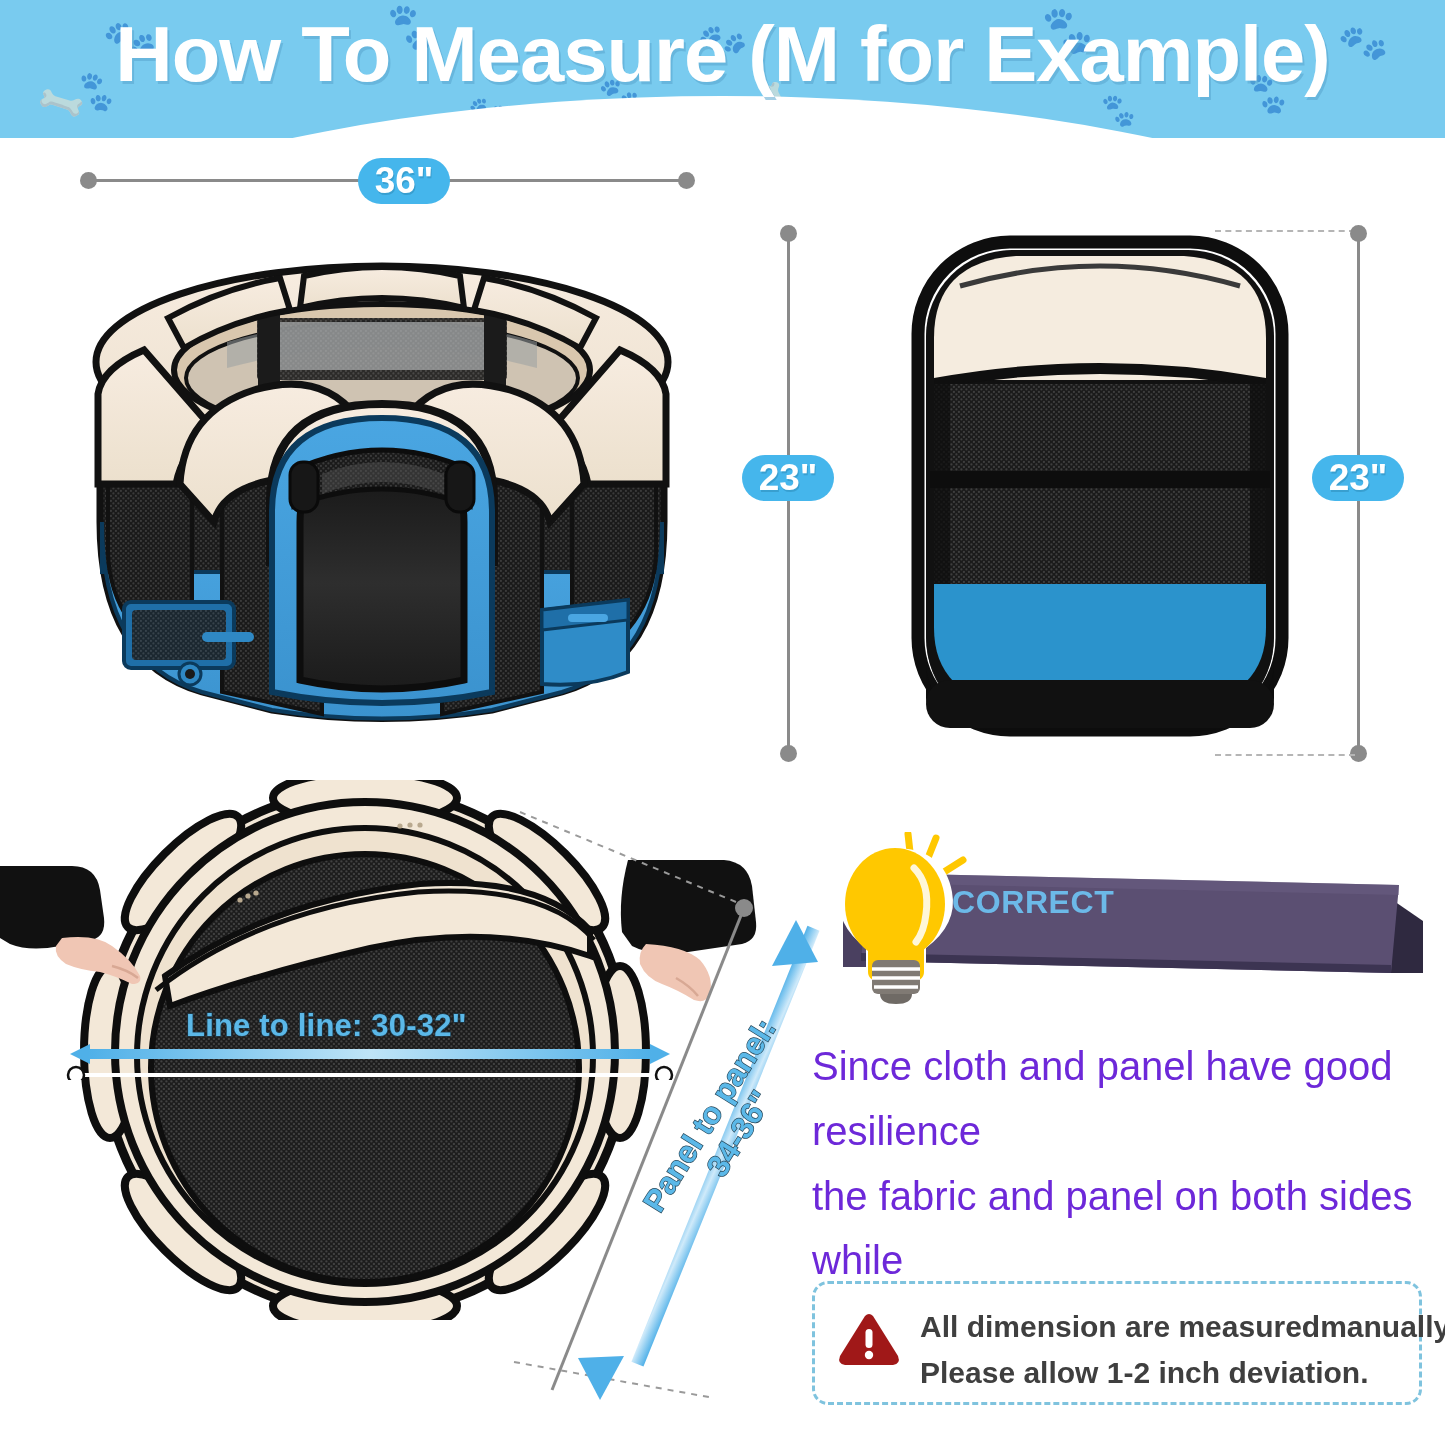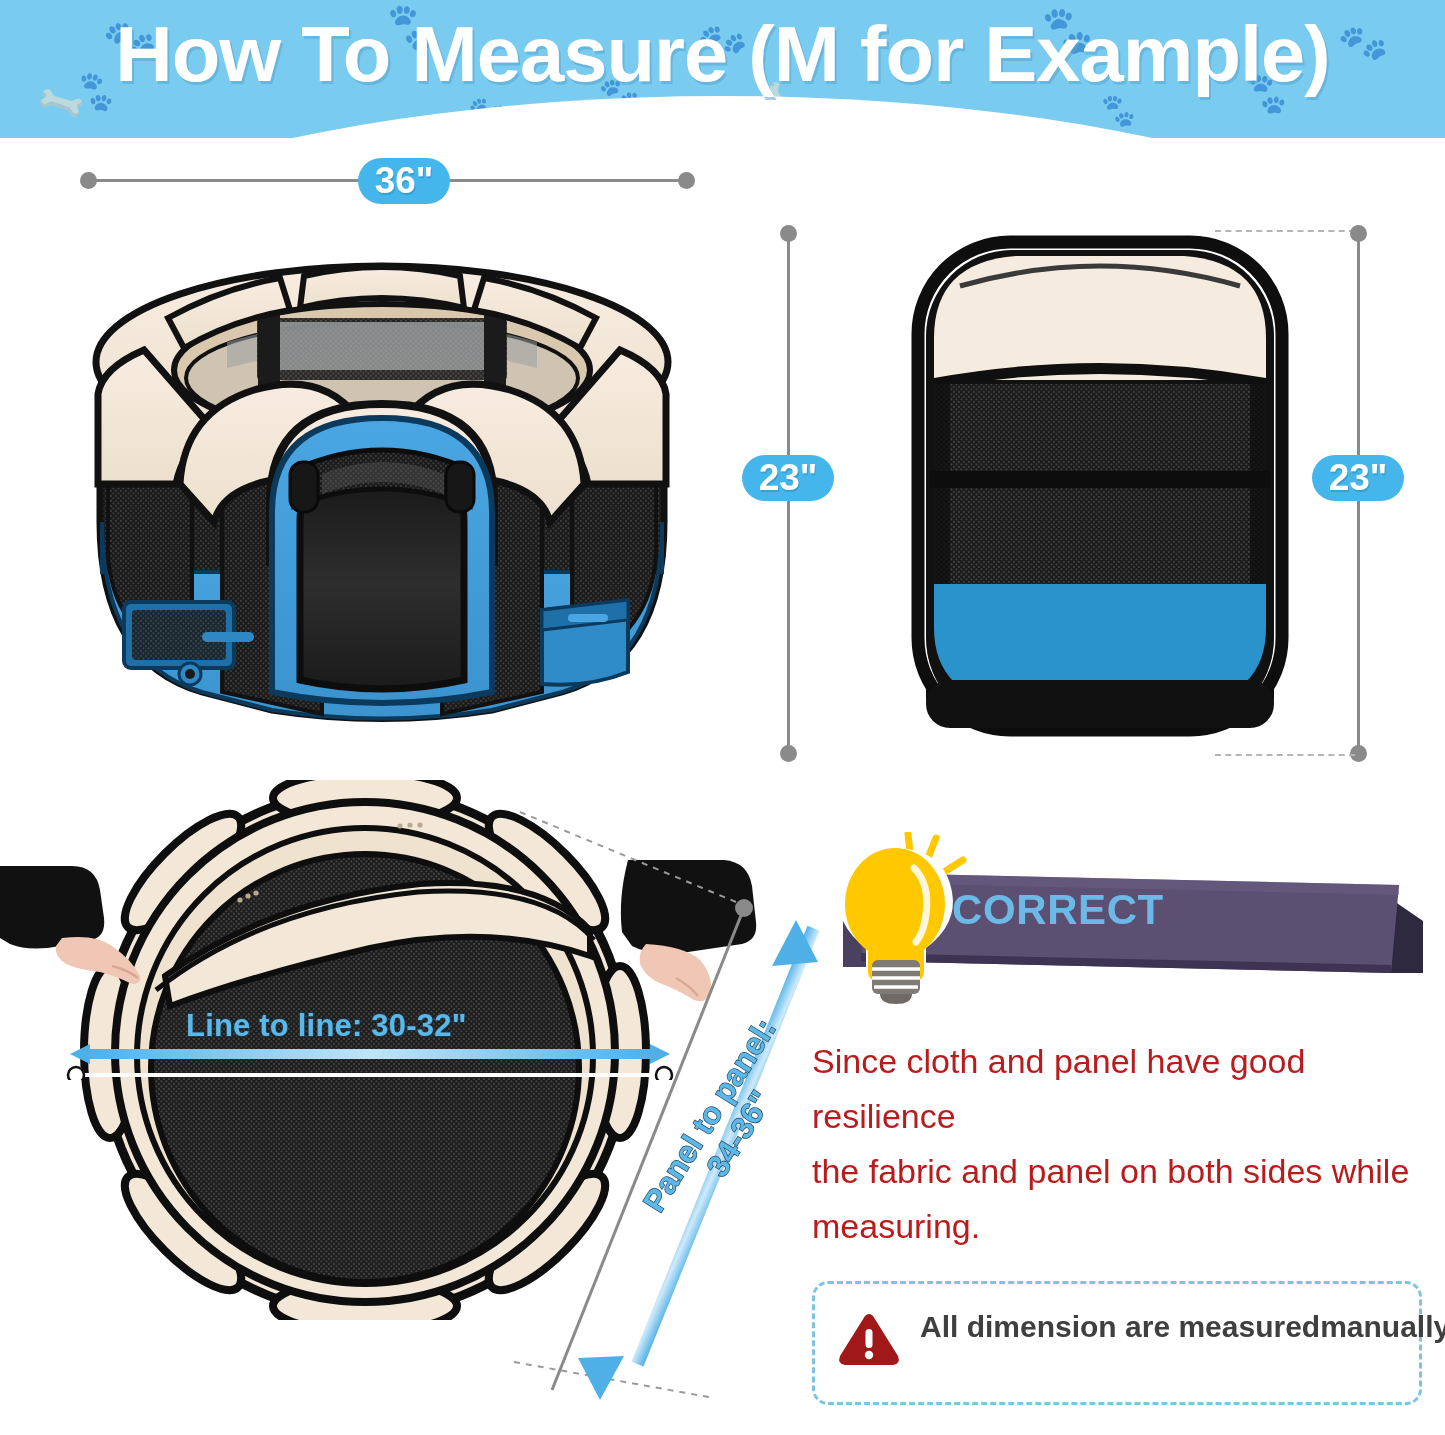--- a/index.html
+++ b/index.html
@@ -178,40 +178,40 @@
     left: 843px; top: 855px;
     width: 580px; height: 135px;
     z-index: 3;
   }
   .tips-title {
     position: absolute;
     left: 952px; top: 880px;
     width: 470px;
     font-family: "Liberation Sans Narrow", "Liberation Sans", sans-serif;
     font-weight: bold;
-    font-size: 42px;
+    font-size: 32px;
     letter-spacing: .6px;
     color: #6cb9e8;
     line-height: 1.42;
     z-index: 5;
   }
   .bulb {
     position: absolute;
     left: 832px; top: 832px;
     width: 135px; height: 180px;
     z-index: 6;
   }
   .tips-body {
     position: absolute;
     left: 812px; top: 1034px;
     width: 620px;
     font-family: "Liberation Sans Narrow", "Liberation Sans", sans-serif;
-    font-size: 34px;
+    font-size: 40px;
     line-height: 1.62;
-    color: #b91c1c;
+    color: #6d28d9;
   }
   .warn-box {
     position: absolute;
     left: 812px; top: 1281px;
     width: 610px; height: 124px;
     border: 3px dashed #7fc3de;
     border-radius: 16px;
     box-sizing: border-box;
     background: #ffffff;
   }
@@ -516,13 +516,14 @@
 </div>
 
 <div class="warn-box"></div>
 <svg class="warn-icon" viewBox="0 0 66 60">
   <path d="M29 6 Q33 2 37 6 L62 46 Q65 54 57 55 L9 55 Q1 54 4 46 Z" fill="#a01818"></path>
   <rect x="29.5" y="19" width="7" height="19" rx="3.5" fill="#ffffff"></rect>
   <circle cx="33" cy="45" r="4.2" fill="#ffffff"></circle>
 </svg>
 <div class="warn-text">
   <div>All dimension are measuredmanually.</div>
+  <div>Please allow 1-2 inch deviation.</div>
 </div>
 
 </body></html>

